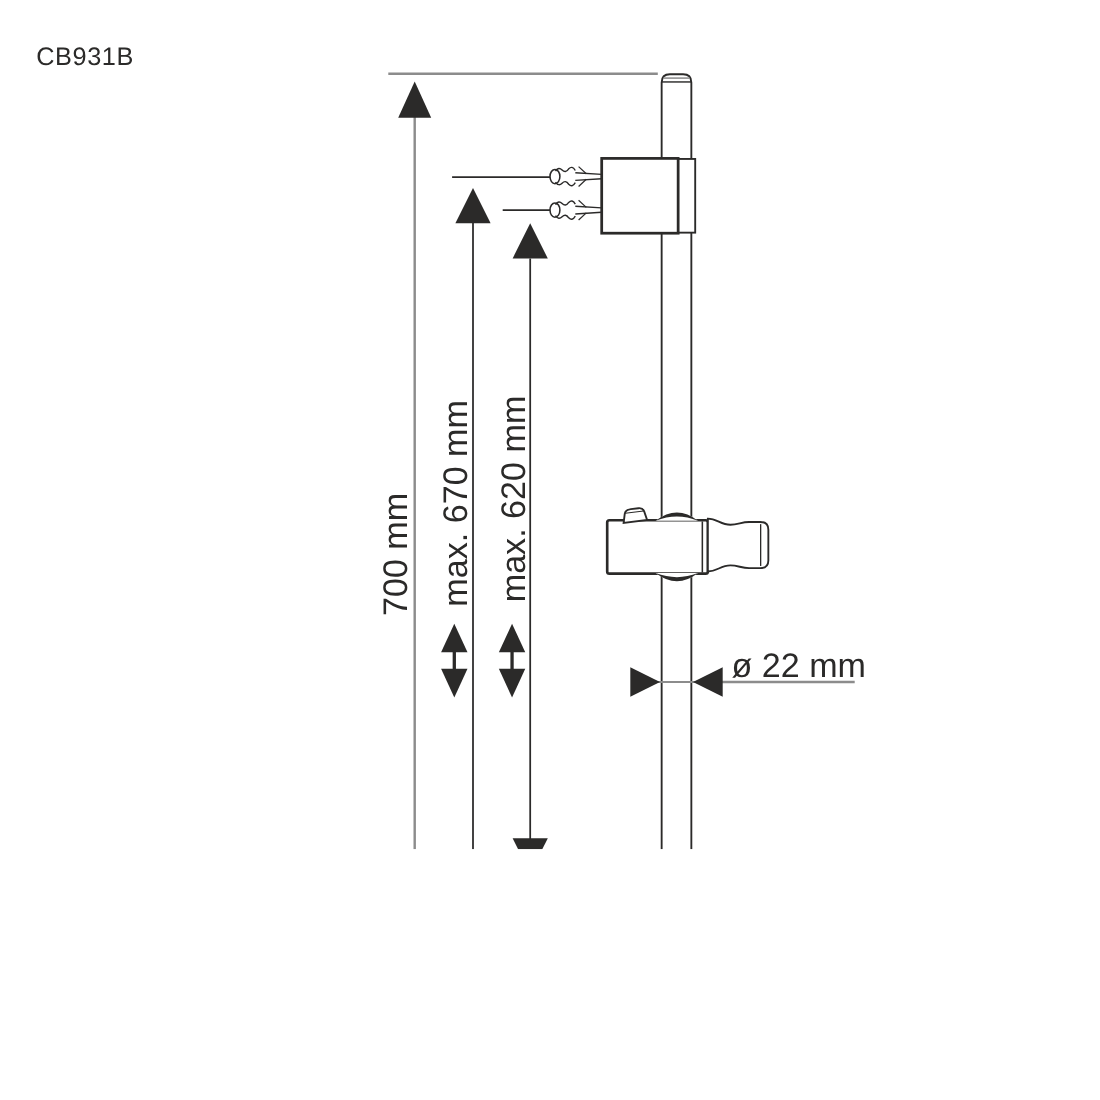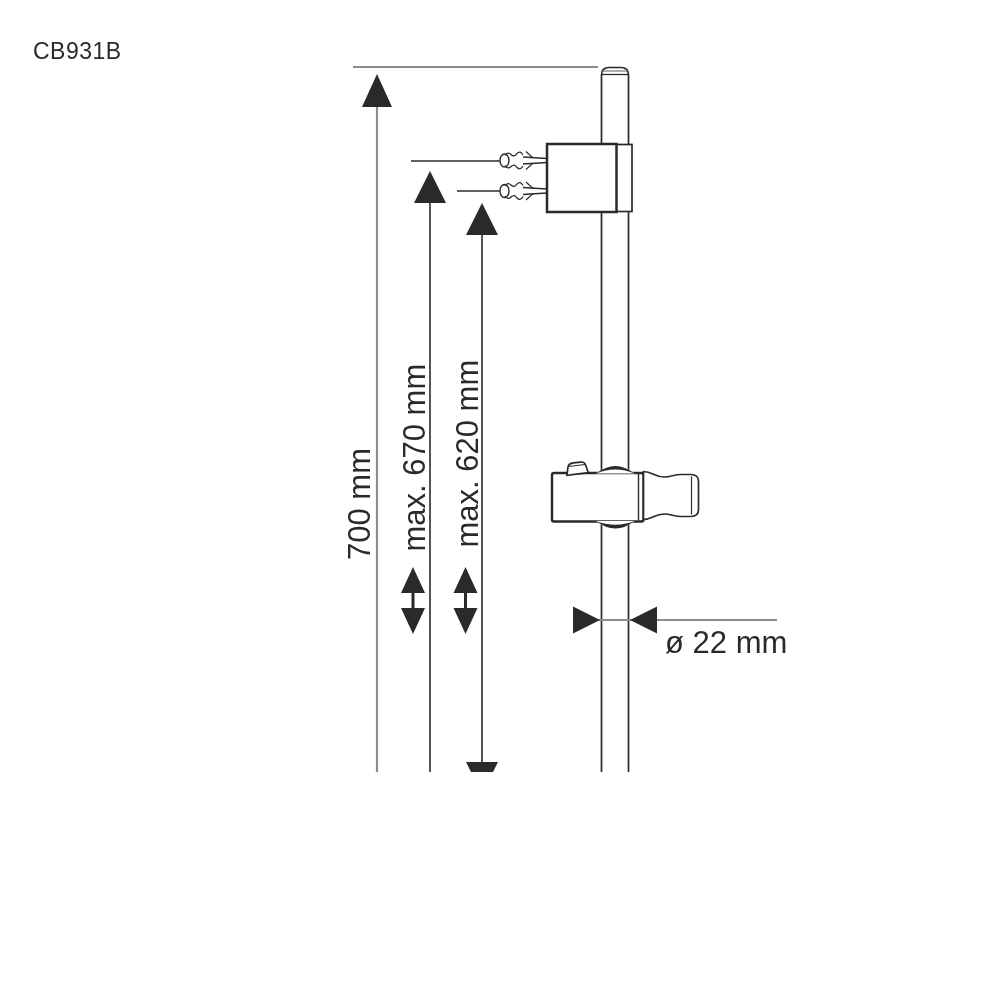--- a/index.html
+++ b/index.html
@@ -37,21 +37,21 @@
     font-size:31px;
     text-align:center;
   }
   .rot{
     transform:rotate(-90deg);
     transform-origin:center center;
   }
   .lbl-700{left:300px;top:487px;width:120px;height:34px;line-height:34px;}
   .lbl-670{left:322px;top:442px;width:185px;height:34px;line-height:34px;}
   .lbl-620{left:375px;top:438px;width:185px;height:34px;line-height:34px;}
-  .lbl-dia{left:665px;top:589px;height:31px;line-height:31px;text-align:left;margin-top:38px;}
+  .lbl-dia{left:665px;top:589px;height:31px;line-height:31px;text-align:left;}
 </style>
 </head>
 <body>
 
 <div class="canvas">
 
   <div class="label product-code">CB931B</div>
 
   <svg class="drawing" viewBox="0 0 1000 1000" xmlns="http://www.w3.org/2000/svg">
 

